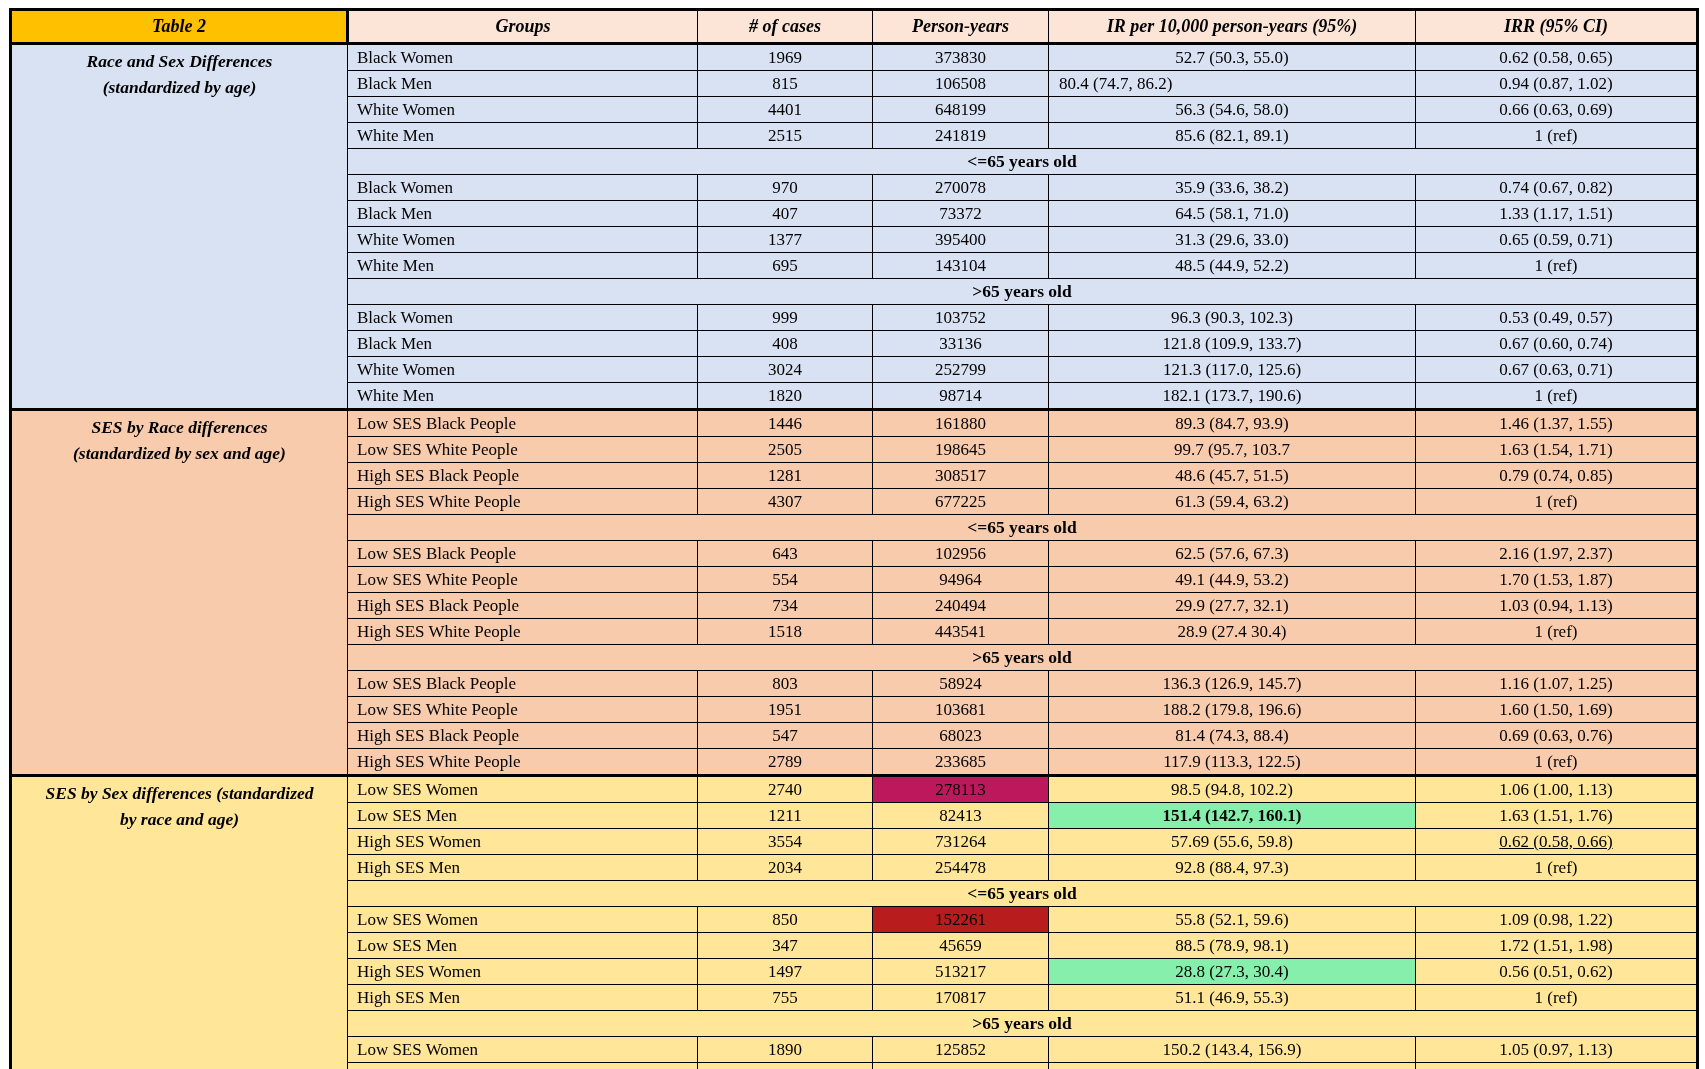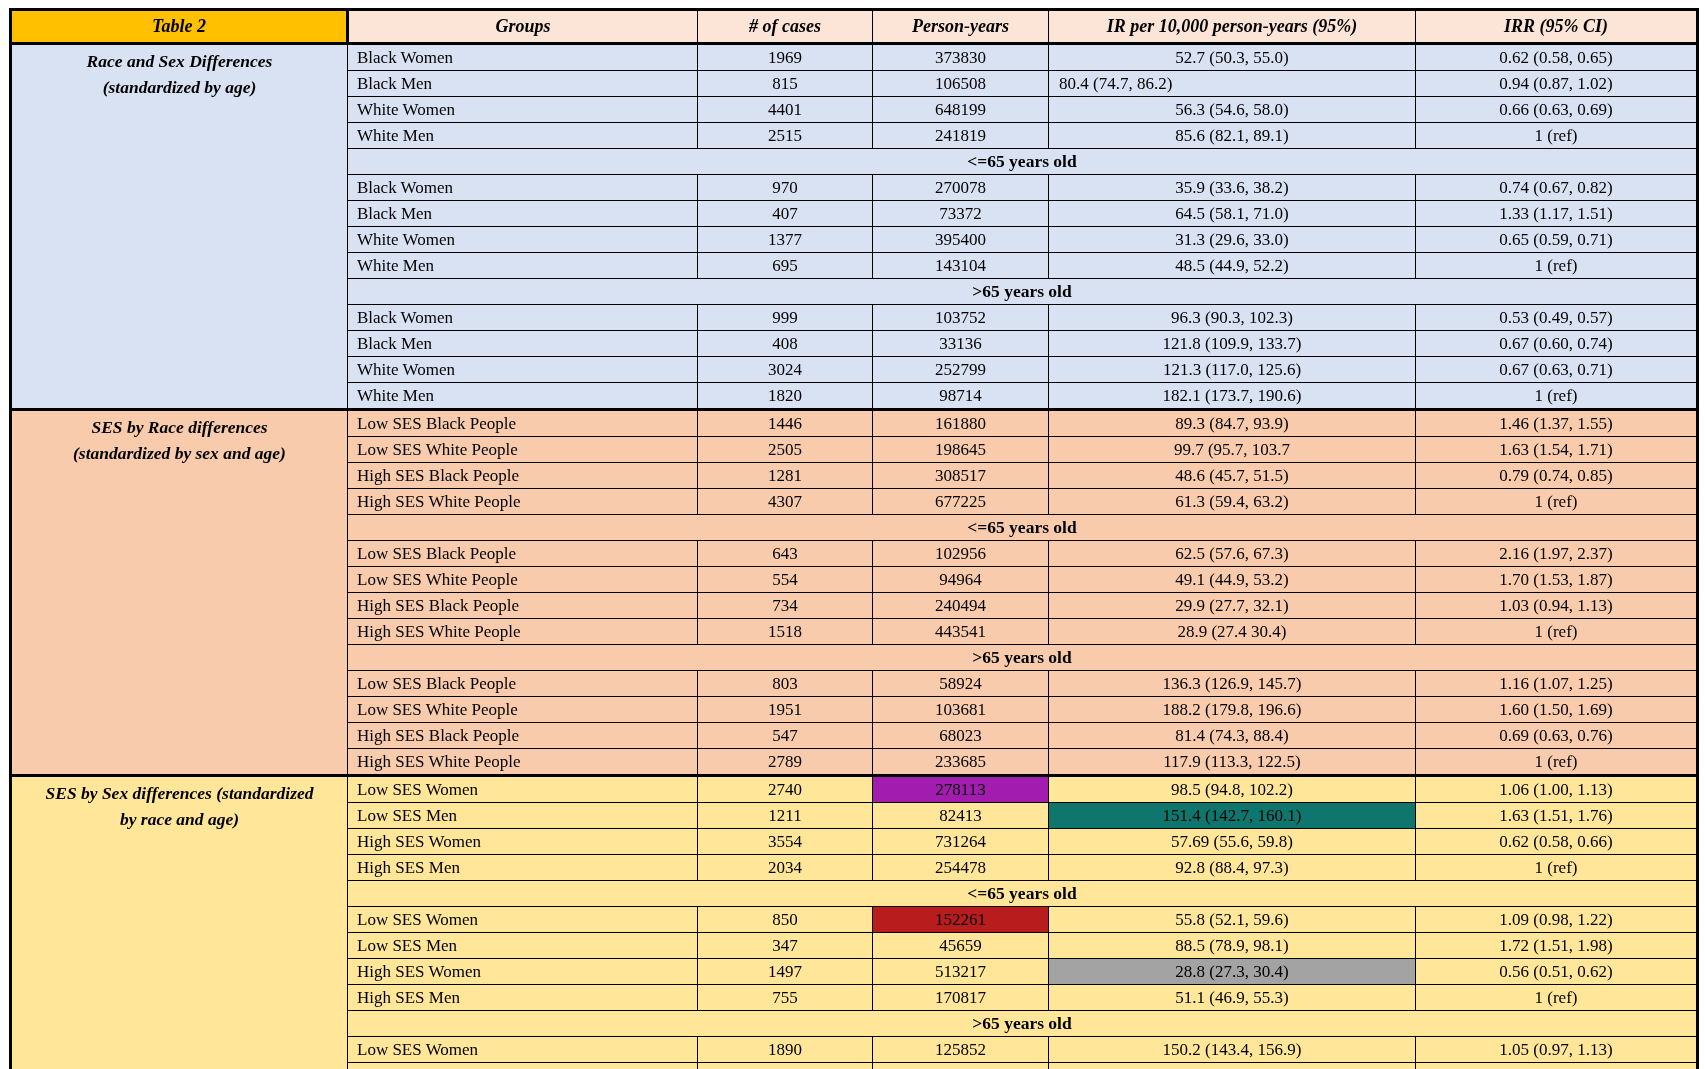--- a/index.html
+++ b/index.html
@@ -272,37 +272,37 @@
           <td class="cell-ir" style="background: rgb(248, 203, 173);">117.9 (113.3, 122.5)</td>
           <td class="cell-irr" style="background: rgb(248, 203, 173);">1 (ref)</td>
         </tr>
         <tr class="section-start">
           <td rowspan="14" class="section-label" style="background: rgb(255, 230, 153);">
             <div>SES by Sex differences (standardized</div>
             <div>by race and age)</div>
           </td>
           <td class="cell-group" style="background: rgb(255, 230, 153);">Low SES Women</td>
           <td class="cell-num" style="background: rgb(255, 230, 153);">2740</td>
-          <td class="cell-num" style="background: #a21caf;">278113</td>
+          <td class="cell-num" style="background: #be185d;">278113</td>
           <td class="cell-ir" style="background: rgb(255, 230, 153);">98.5 (94.8, 102.2)</td>
           <td class="cell-irr" style="background: rgb(255, 230, 153);">1.06 (1.00, 1.13)</td>
         </tr>
         <tr>
           <td class="cell-group" style="background: rgb(255, 230, 153);">Low SES Men</td>
           <td class="cell-num" style="background: rgb(255, 230, 153);">1211</td>
           <td class="cell-num" style="background: rgb(255, 230, 153);">82413</td>
-          <td class="cell-ir" style="background: #0f766e;">151.4 (142.7, 160.1)</td>
+          <td class="cell-ir" style="background: #86efac; font-weight: bold;">151.4 (142.7, 160.1)</td>
           <td class="cell-irr" style="background: rgb(255, 230, 153);">1.63 (1.51, 1.76)</td>
         </tr>
         <tr>
           <td class="cell-group" style="background: rgb(255, 230, 153);">High SES Women</td>
           <td class="cell-num" style="background: rgb(255, 230, 153);">3554</td>
           <td class="cell-num" style="background: rgb(255, 230, 153);">731264</td>
           <td class="cell-ir" style="background: rgb(255, 230, 153);">57.69 (55.6, 59.8)</td>
-          <td class="cell-irr" style="background: rgb(255, 230, 153);">0.62 (0.58, 0.66)</td>
+          <td class="cell-irr" style="background: rgb(255, 230, 153); text-decoration: underline;">0.62 (0.58, 0.66)</td>
         </tr>
         <tr>
           <td class="cell-group" style="background: rgb(255, 230, 153);">High SES Men</td>
           <td class="cell-num" style="background: rgb(255, 230, 153);">2034</td>
           <td class="cell-num" style="background: rgb(255, 230, 153);">254478</td>
           <td class="cell-ir" style="background: rgb(255, 230, 153);">92.8 (88.4, 97.3)</td>
           <td class="cell-irr" style="background: rgb(255, 230, 153);">1 (ref)</td>
         </tr>
         <tr>
           <td colspan="5" class="subheader" style="background: rgb(255, 230, 153);">&lt;=65 years old</td>
@@ -318,21 +318,21 @@
           <td class="cell-group" style="background: rgb(255, 230, 153);">Low SES Men</td>
           <td class="cell-num" style="background: rgb(255, 230, 153);">347</td>
           <td class="cell-num" style="background: rgb(255, 230, 153);">45659</td>
           <td class="cell-ir" style="background: rgb(255, 230, 153);">88.5 (78.9, 98.1)</td>
           <td class="cell-irr" style="background: rgb(255, 230, 153);">1.72 (1.51, 1.98)</td>
         </tr>
         <tr>
           <td class="cell-group" style="background: rgb(255, 230, 153);">High SES Women</td>
           <td class="cell-num" style="background: rgb(255, 230, 153);">1497</td>
           <td class="cell-num" style="background: rgb(255, 230, 153);">513217</td>
-          <td class="cell-ir" style="background: #a3a3a3;">28.8 (27.3, 30.4)</td>
+          <td class="cell-ir" style="background: #86efac;">28.8 (27.3, 30.4)</td>
           <td class="cell-irr" style="background: rgb(255, 230, 153);">0.56 (0.51, 0.62)</td>
         </tr>
         <tr>
           <td class="cell-group" style="background: rgb(255, 230, 153);">High SES Men</td>
           <td class="cell-num" style="background: rgb(255, 230, 153);">755</td>
           <td class="cell-num" style="background: rgb(255, 230, 153);">170817</td>
           <td class="cell-ir" style="background: rgb(255, 230, 153);">51.1 (46.9, 55.3)</td>
           <td class="cell-irr" style="background: rgb(255, 230, 153);">1 (ref)</td>
         </tr>
         <tr>

